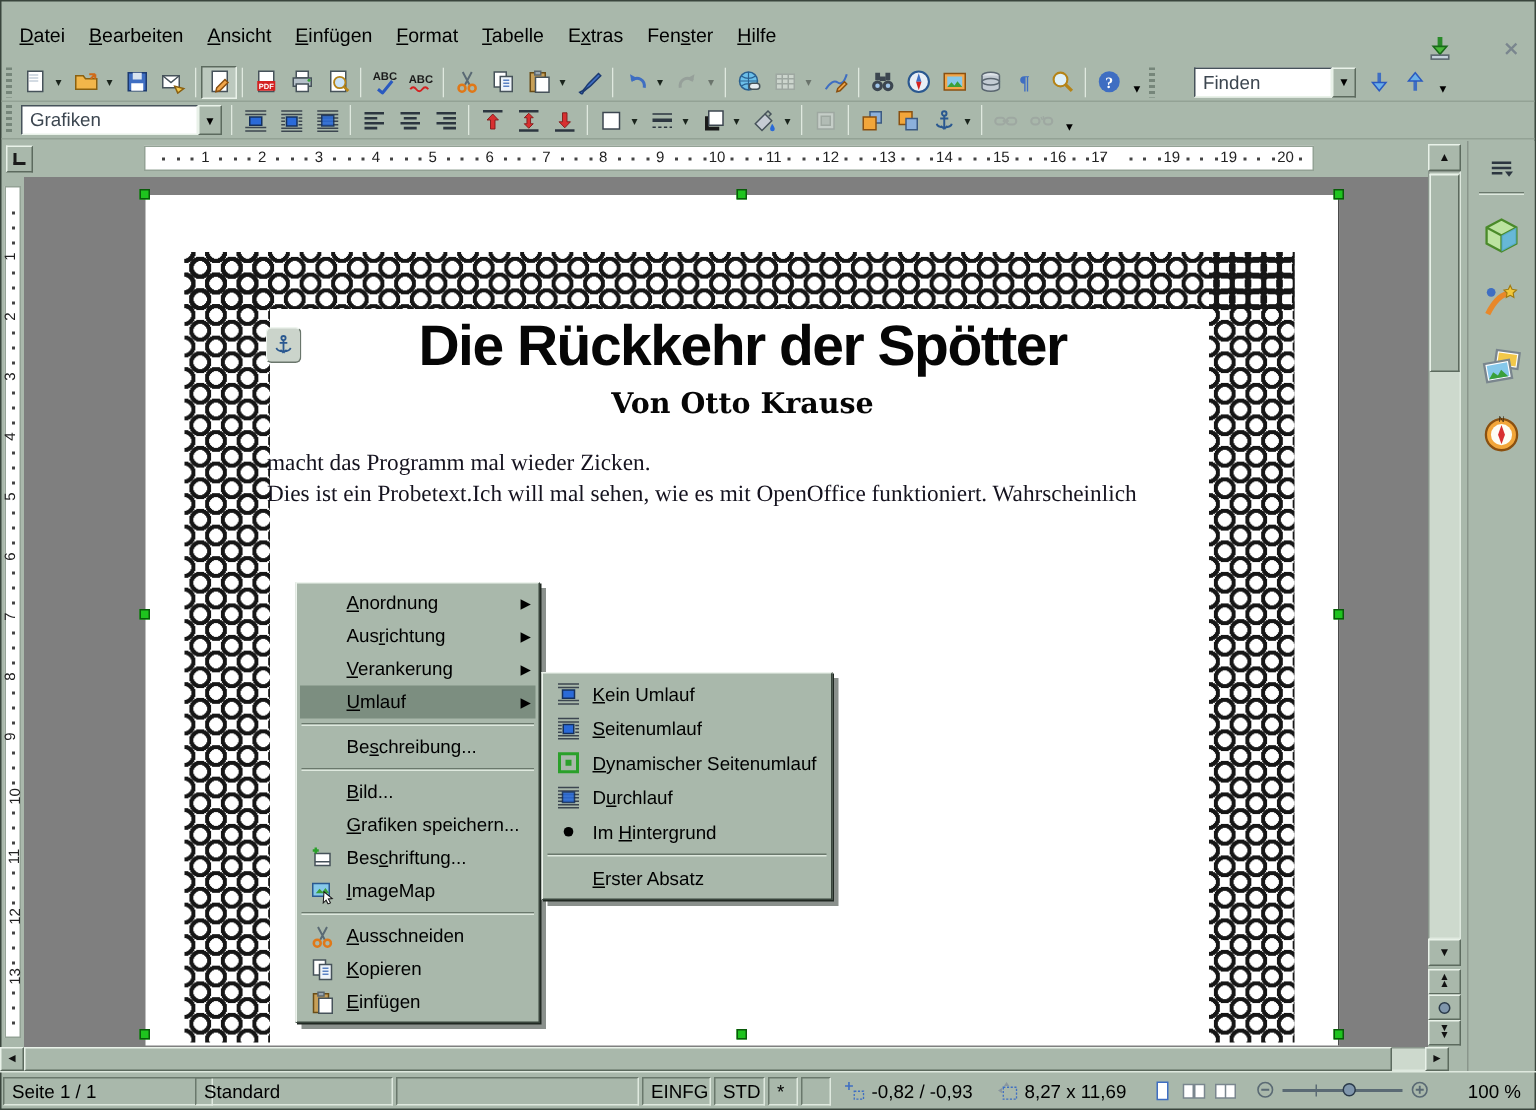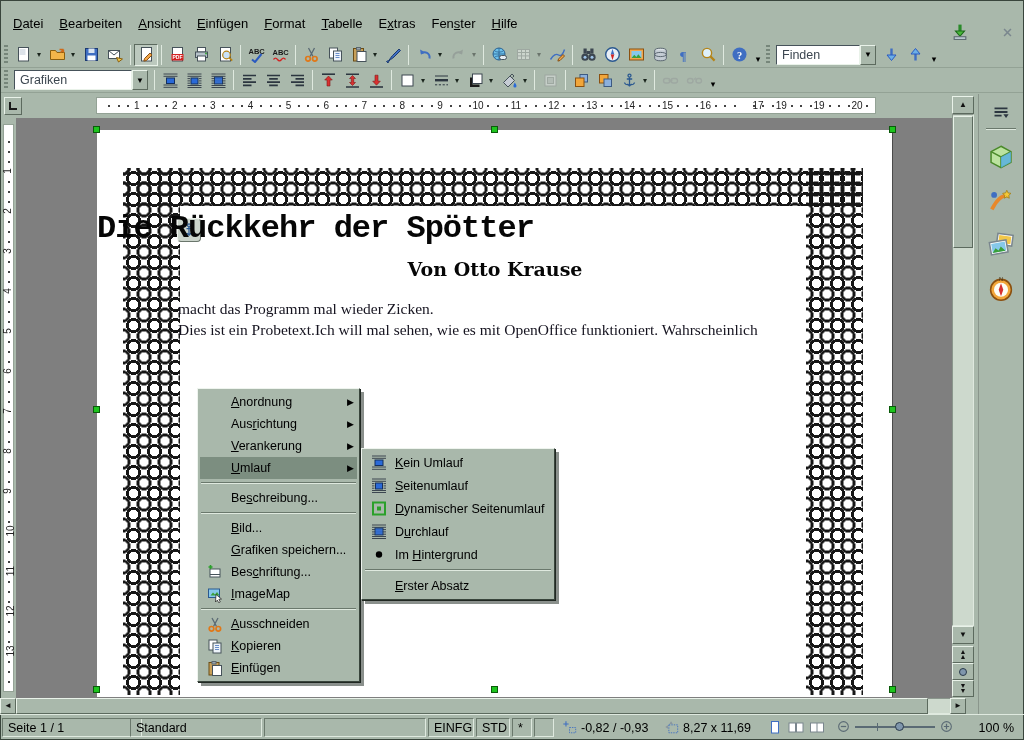--- a/index.html
+++ b/index.html
@@ -60,22 +60,22 @@
   .vtick{position:absolute;left:4px;width:2px;height:2px;background:#444}
   
   .canvas{left:16px;top:118px;width:936px;height:580px;background:var(--canvas)}
   .page{left:97px;top:130px;width:796px;height:567px;background:#fff;border-right:1px solid #4a4a4a;position:absolute}
   .knot{background:
     radial-gradient(circle, rgba(0,0,0,0) 4.5px, #161616 4.6px 7.4px, rgba(0,0,0,0) 7.5px) 0 0/21px 21px repeat,
     radial-gradient(circle, rgba(0,0,0,0) 4.5px, #161616 4.6px 7.4px, rgba(0,0,0,0) 7.5px) 10.5px 10.5px/21px 21px repeat;}
   .orn-top{position:absolute;left:26px;top:38px;width:740px;height:38px}
   .orn-left{position:absolute;left:26px;top:38px;width:57px;height:527px}
   .orn-right{position:absolute;left:709px;top:38px;width:57px;height:527px}
-  .doc-title{position:absolute;left:0;top:80px;width:796px;text-align:left;
-    font-family:Liberation Mono, monospace;font-weight:bold;font-size:32px;letter-spacing:-1px;color:#060606;white-space:nowrap}
+  .doc-title{position:absolute;left:0;top:80px;width:796px;text-align:center;
+    font-family:Liberation Sans, sans-serif;font-weight:bold;font-size:38px;letter-spacing:-1px;color:#060606;white-space:nowrap}
   .doc-byline{position:absolute;left:0;top:128px;width:796px;text-align:center;
     font-family:"DejaVu Serif",serif;font-weight:bold;font-size:19px;color:#060606}
   .doc-body{position:absolute;left:81px;top:168px;width:630px;
     font-family:"Liberation Serif",serif;font-size:15.5px;line-height:21px;color:#15131f;white-space:nowrap}
   .anchor-badge{position:absolute;left:80px;top:88px;width:24px;height:24px;border-radius:4px;
     background:#cbd4cb;border:1px solid;border-color:#eef4ee #6a766c #6a766c #eef4ee;
     display:flex;align-items:center;justify-content:center}
   .anchor-badge span{width:16px;height:16px}
   .handle{position:absolute;width:7px;height:7px;background:#1ec41e;border:1px solid #0a5a0a;z-index:5}
   
@@ -390,21 +390,21 @@
         <span class="ico17" data-icon="help-icon">
           <svg viewBox="0 0 17 17">
             <circle cx="8.5" cy="8.5" r="7" fill="#3f6ec2"></circle>
             <text x="8.5" y="12.6" font-size="10.5" fill="#fff" text-anchor="middle" font-weight="bold" font-family="serif">?</text>
           </svg>
         </span>
       </div>
       <div class="tovf">▾</div>
       <div class="thandle"></div>
       <div class="combo">
-        <span class="cbox field" style="width: 84px;">Finden</span>
+        <span class="cbox field" style="width: 92px; margin-left: 20px;">Finden</span>
         <span class="cbtn t3d">▼</span>
       </div>
       <div class="tbtn">
         <span class="ico17" data-icon="find-next-icon">
           <svg viewBox="0 0 17 17">
             <path d="M8.5 2.5v7.5" stroke="#3f6ec2" stroke-width="2.4"></path>
             <path d="M4 9l4.5 5.5L13 9z" fill="#6cb0e8" stroke="#2a5ac0"></path>
           </svg>
         </span>
       </div>
@@ -657,21 +657,21 @@
         <span class="rtick" style="left: 551.55px;"></span>
         <span class="rtick" style="left: 561.025px;"></span>
         <span class="rnum" style="left: 570.5px;">15</span>
         <span class="rtick" style="left: 579.975px;"></span>
         <span class="rtick" style="left: 589.45px;"></span>
         <span class="rtick" style="left: 598.925px;"></span>
         <span class="rnum" style="left: 608.4px;">16</span>
         <span class="rtick" style="left: 617.875px;"></span>
         <span class="rtick" style="left: 627.35px;"></span>
         <span class="rtick" style="left: 636.825px;"></span>
-        <span class="rnum" style="left: 661px; text-align: right;">17</span>
+        <span class="rnum" style="left: 636px; text-align: right;">17</span>
         <span class="rtick" style="left: 655.775px;"></span>
         <span class="rtick" style="left: 665.25px;"></span>
         <span class="rtick" style="left: 674.725px;"></span>
         <span class="rnum" style="left: 684.2px;">19</span>
         <span class="rtick" style="left: 693.675px;"></span>
         <span class="rtick" style="left: 703.15px;"></span>
         <span class="rtick" style="left: 712.625px;"></span>
         <span class="rnum" style="left: 722.1px;">19</span>
         <span class="rtick" style="left: 731.575px;"></span>
         <span class="rtick" style="left: 741.05px;"></span>

